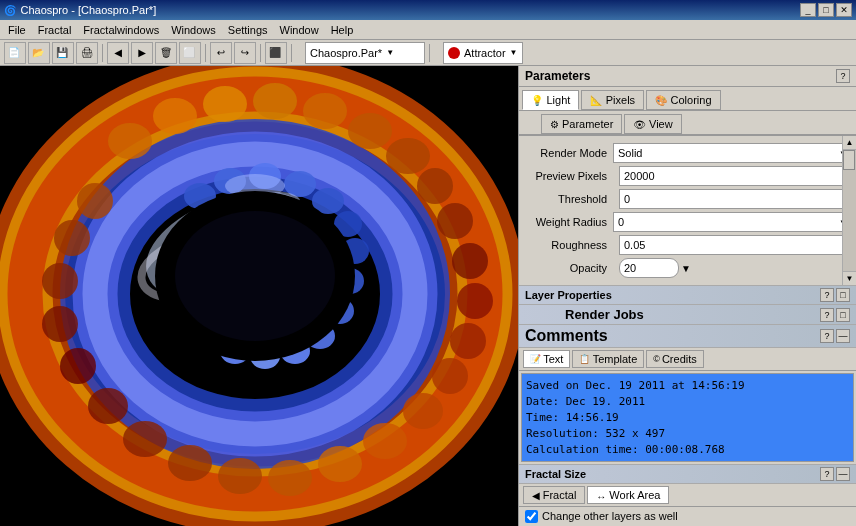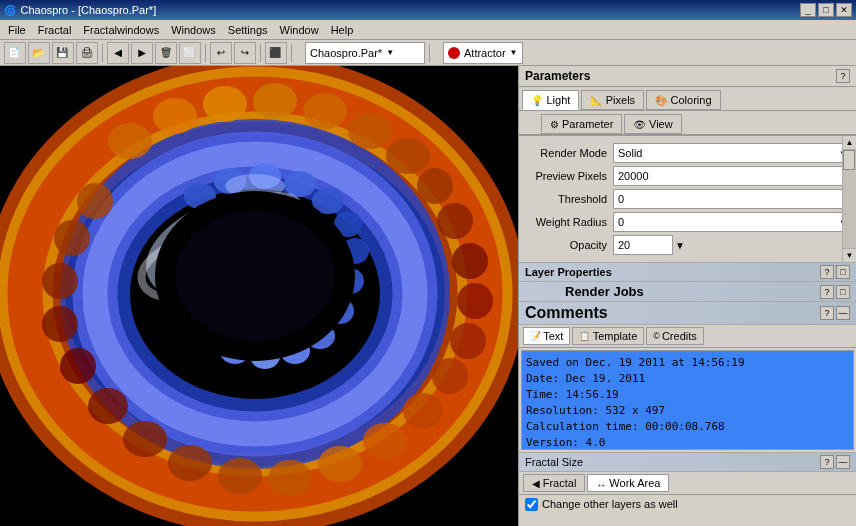--- a/index.html
+++ b/index.html
@@ -33,21 +33,21 @@
 
     
     .params-header { background: #d4d0c8; padding: 3px 6px; display: flex; align-items: center; justify-content: space-between; border-bottom: 1px solid #999; }
 
     
     .tab-row { display: flex; align-items: center; background: #d4d0c8; border-bottom: 1px solid #999; }
     .tab-btn { display: flex; align-items: center; gap: 3px; padding: 3px 8px; border: 1px solid #999; background: #d4d0c8; cursor: pointer; font-size: 11px; margin: 1px 1px 0; }
     .tab-btn.active { background: #fff; border-bottom-color: #fff; z-index: 1; }
     .form-row { display: flex; align-items: center; margin: 3px 0; }
     .form-label { width: 90px; text-align: right; padding-right: 6px; color: #000; font-size: 11px; }
-    .form-input { flex: 1; height: 20px; border: 1px solid #999; background: white; padding: 0 4px; font-size: 11px; }
+    .form-input { flex: 1; height: 20px; border: 1px solid #999; background: white; padding: 0 4px; font-size: 11px; margin-left: 6px; }
     .form-select { flex: 1; height: 20px; border: 1px solid #999; background: white; font-size: 11px; display: flex; align-items: center; justify-content: space-between; padding: 0 4px; cursor: pointer; gap: 16px; }
     .select-arrow { font-size: 8px; }
 
     
     .section-header { background: linear-gradient(to right, #c0c8d8, #b0bcc8); padding: 2px 6px; display: flex; align-items: center; justify-content: space-between; border-top: 1px solid #aaa; border-bottom: 1px solid #aaa; }
     .section-btns { display: flex; gap: 2px; }
     .section-btn { width: 14px; height: 14px; background: #d4d0c8; border: 1px solid #888; font-size: 9px; display: flex; align-items: center; justify-content: center; cursor: pointer; }
 
     
     .comments-tab-row { display: flex; align-items: center; background: #d4d0c8; padding: 2px 4px; gap: 2px; border-bottom: 1px solid #999; }
@@ -265,24 +265,28 @@
       </div>
 
       <div class="form-row">
         <span class="form-label">Weight Radius</span>
         <div class="form-select" style="flex:1;height:20px;border:1px solid #999;background:white;padding:0 4px;font-size:11px;display:flex;align-items:center;justify-content:space-between;">
           <span>0</span>
           <span class="select-arrow">▼</span>
         </div>
       </div>
 
+      <div class="form-row">
+        <span class="form-label">Roughness</span>
+        <input class="form-input" type="text" value="0.05" style="">
+      </div>
 
       <div class="form-row">
         <span class="form-label">Opacity</span>
-        <input class="form-input" type="text" style="width: 60px; flex: 0 0 auto;" value="20">
+        <input class="form-input" type="text" style="width: 60px; flex: 0 0 auto; border-radius: 9px;" value="20">
         <span style="margin-left:2px;font-size:10px;">▼</span>
       </div>
 
       <div style="position:absolute;right:0;top:0;width:14px;height:100%;background:#d4d0c8;border-left:1px solid #aaa;display:flex;flex-direction:column;">
         <div style="height:14px;background:#d4d0c8;border-bottom:1px solid #aaa;display:flex;align-items:center;justify-content:center;font-size:8px;">▲</div>
         <div style="flex:1;background:#c4c0b8;">
           <div style="width:12px;height:20px;background:#d4d0c8;border:1px solid #888;"></div>
         </div>
         <div style="height:14px;background:#d4d0c8;border-top:1px solid #aaa;display:flex;align-items:center;justify-content:center;font-size:8px;">▼</div>
       </div>
@@ -330,21 +334,21 @@
     <div class="comments-text-area">
       <div style="white-space:pre;font-family:monospace;font-size:11px;line-height:1.45;">Saved on Dec. 19 2011 at 14:56:19
 Date: Dec 19. 2011
 Time: 14:56.19
 Resolution: 532 x 497
 Calculation time: 00:00:08.768
 Version: 4.0</div>
     </div>
 
     <div class="fractal-size-header">
-      <span style="font-size:11px;font-weight:normal;">Fractal Size</span>
+      <span style="font-size:11px;font-weight:bold;">Fractal Size</span>
       <div class="section-btns">
         <div class="section-btn">?</div>
         <div class="section-btn">—</div>
       </div>
     </div>
 
     <div class="fractal-size-tabs">
       <div class="fractal-tab" style="display:flex;align-items:center;gap:3px;">
         <span style="font-size:10px;">◀</span>
         <span>Fractal</span>

